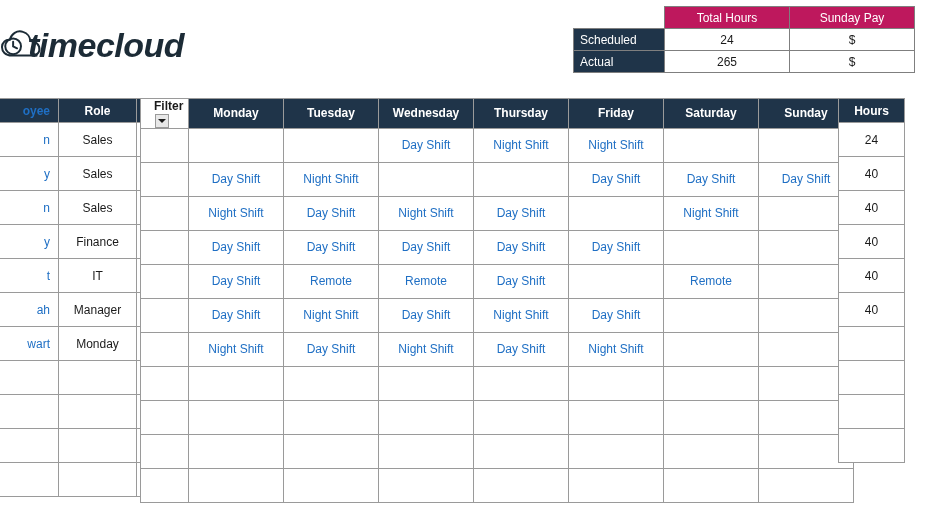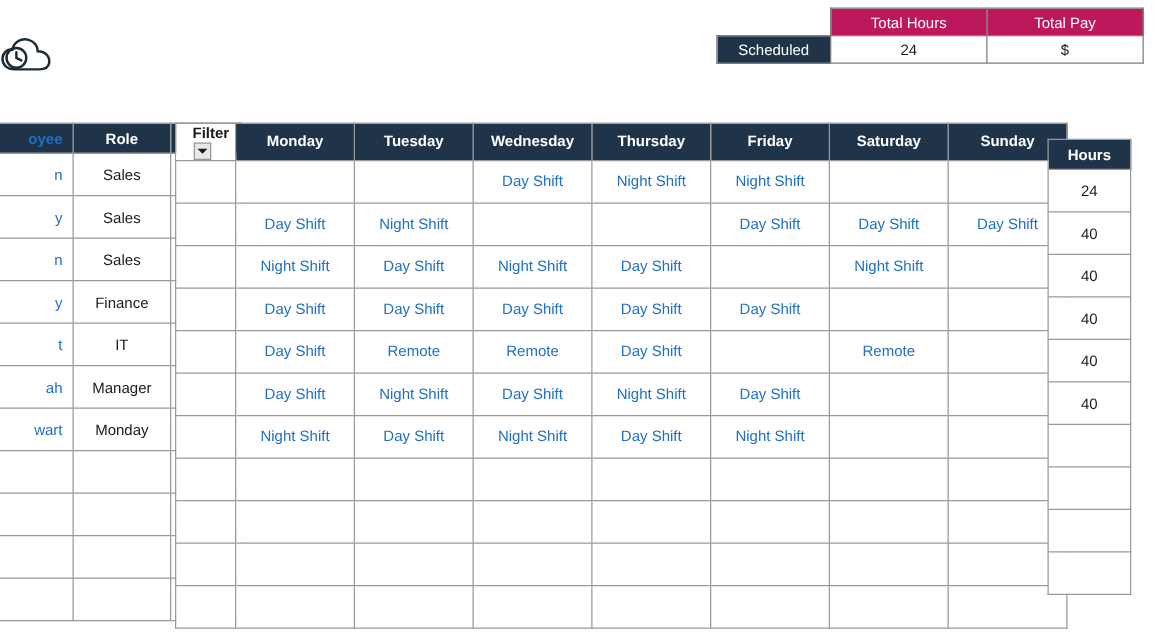--- a/index.html
+++ b/index.html
@@ -62,21 +62,21 @@
   }
   #summary th.hdr {
     background: #be185d;
     color: #ffffff;
     font-weight: normal;
     width: 112px;
   }
   #summary td.rowlabel {
     background: #1f3449;
     color: #ffffff;
-    text-align: center;
+    text-align: left;
     width: 78px;
   }
   #summary td.blankcorner {
     border: none;
     background: transparent;
   }
   #summary td.val {
     width: 112px;
   }
 
@@ -145,45 +145,50 @@
     top: 4px;
     border-left: 4px solid transparent;
     border-right: 4px solid transparent;
     border-top: 4px solid #1a1a1a;
   }
 
   
   #hours-table {
     left: 838px;
     top: 98px;
-    margin-top: 13px;
   }
   #hours-table .c-hours { width: 66px; text-align: center; }
 </style>
 </head>
 <body>
 
 <div id="logo-area">
   <svg id="logo-mark" viewBox="0 0 64 64">
     <path d="M18 48 C8 48 3 42 3 35 C3 28 9 23 15 24 C17 15 26 9 35 12 C42 14 46 20 46 26 C55 26 61 32 60 40 C59 46 54 48 48 48 Z" fill="none" stroke="#1c2b36" stroke-width="3"></path>
     <circle cx="20" cy="34" r="12" fill="none" stroke="#1c2b36" stroke-width="3"></circle>
     <path d="M20 27 L20 34 L26 37" fill="none" stroke="#1c2b36" stroke-width="3" stroke-linecap="round"></path>
   </svg>
+  <div id="logo-text">timecloud</div>
 </div>
 
 <table id="summary">
   <tbody>
     <tr>
       <td class="blankcorner"></td>
       <th class="hdr">Total Hours</th>
-      <th class="hdr">Total Pay</th>
+      <th class="hdr">Sunday Pay</th>
     </tr>
     <tr>
       <td class="rowlabel">Scheduled</td>
       <td class="val">24</td>
+      <td class="val">$</td>
+    </tr>
+    <tr>
+      <td class="rowlabel">Actual</td>
+      <td class="val">265</td>
       <td class="val">$</td>
     </tr>
   </tbody>
 </table>
 
 <table id="emp-table" class="sheet">
   <thead>
     <tr>
       <th class="c-name">oyee</th>
       <th class="c-role">Role</th>

